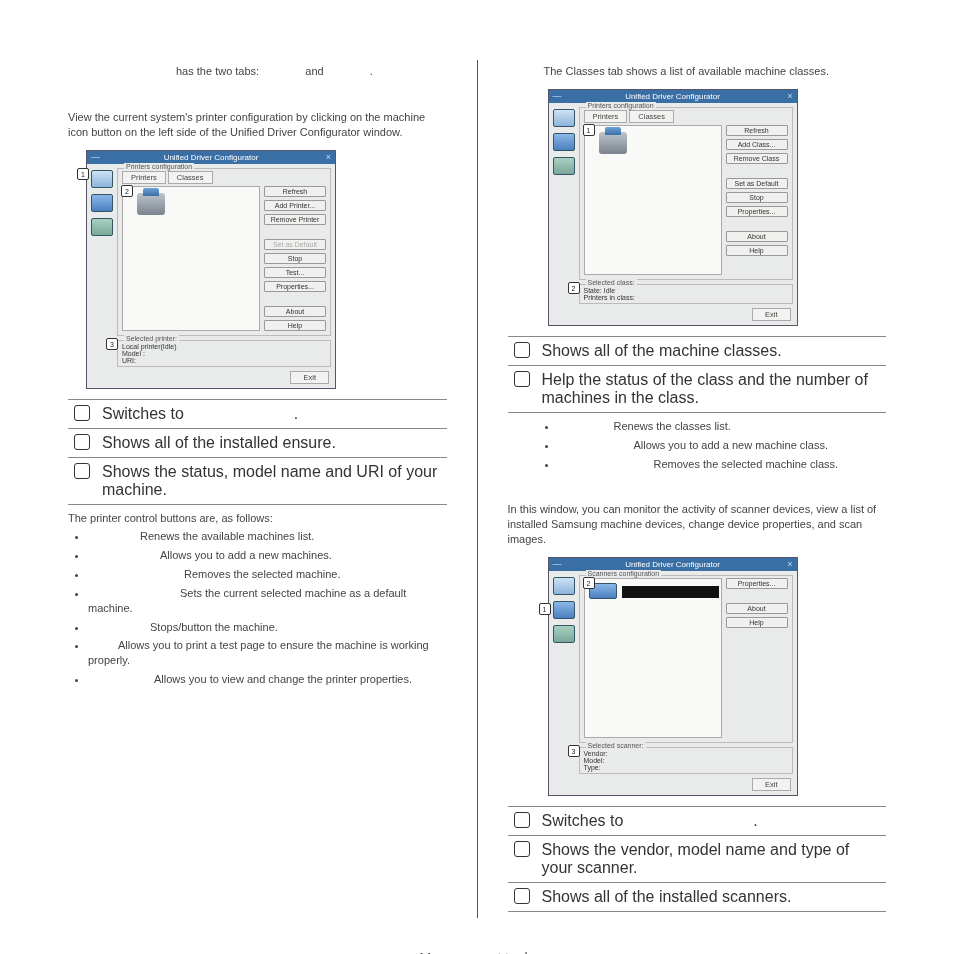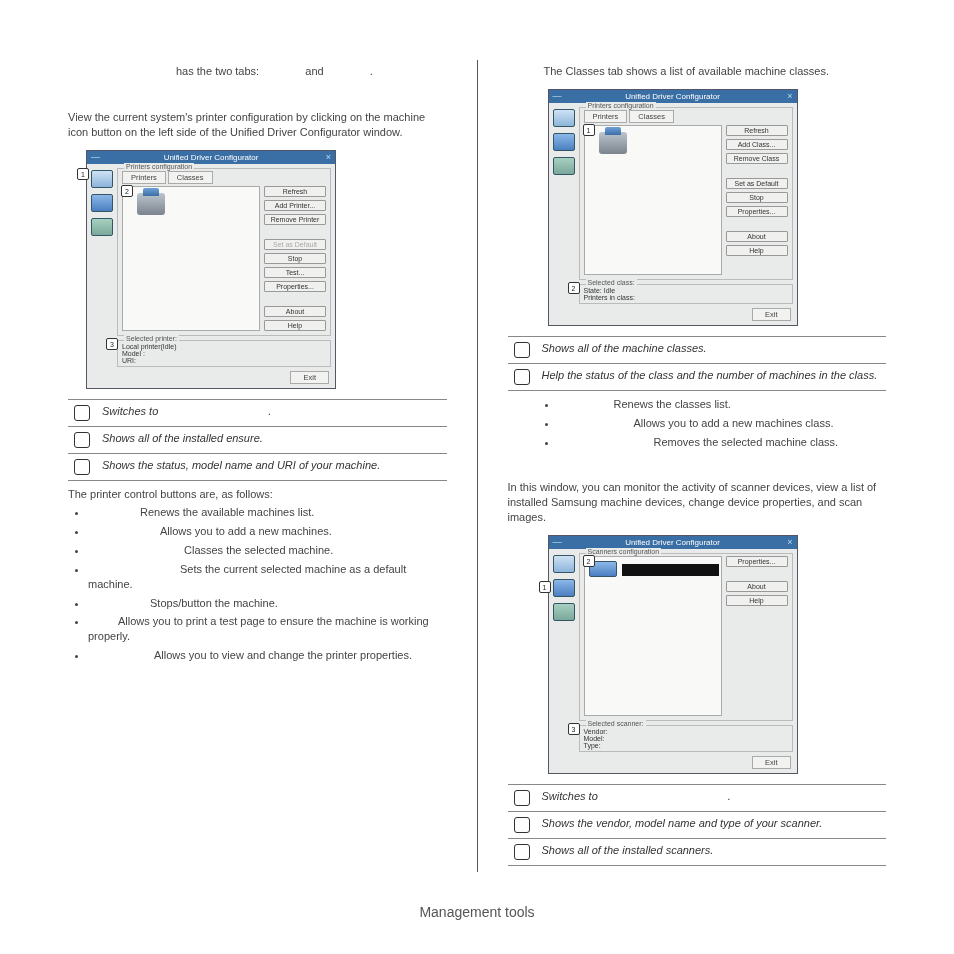--- a/index.html
+++ b/index.html
@@ -198,22 +198,21 @@
     width: 100%;
     border-collapse: collapse;
     margin: 6px 0;
   }
   table.def td {
     border-top: 1px solid #888;
     border-bottom: 1px solid #888;
     padding: 5px 6px;
     vertical-align: top;
     color: #333;
-    font-size: 11px;
-    font-style: italic;
+    font-size: 16px;
   }
   table.def td.num {
     width: 26px;
   }
   .numbox {
     display: block;
     width: 16px; height: 16px;
     border: 1.5px solid #333;
     border-radius: 3px;
   }
@@ -321,21 +320,21 @@
             </td>
           <td>Shows the status, model name and URI of your machine.</td>
           </tr>
     </tbody>
       </table>
 
     <p class="para">The printer control buttons are, as follows:</p>
     <ul class="bullets">
       <li><span style="display:inline-block;width:52px;"></span><span>Renews the available machines list.</span></li>
       <li><span style="display:inline-block;width:72px;"></span><span>Allows you to add a new machines.</span></li>
-      <li><span style="display:inline-block;width:96px;"></span><span>Classes the selected machine.</span></li>
+      <li><span style="display:inline-block;width:96px;"></span><span>Removes the selected machine.</span></li>
       <li><span style="display:inline-block;width:92px;"></span><span>Sets the current selected machine as a default machine.</span></li>
       <li><span style="display:inline-block;width:62px;"></span><span>Stops/button the machine.</span></li>
       <li><span style="display:inline-block;width:30px;"></span><span>Allows you to print a test page to ensure the machine is working properly.</span></li>
       <li><span style="display:inline-block;width:66px;"></span><span>Allows you to view and change the printer properties.</span></li>
     </ul>
   </div>
 
   <div class="divider"></div>
 
   <div class="col">
@@ -403,21 +402,21 @@
       <tr>
             <td class="num">
               <span class="numbox"></span>
             </td>
           <td>Help the status of the class and the number of machines in the class.</td>
           </tr>
     </tbody>
       </table>
     <ul class="bullets" style="margin-left:50px;">
       <li><span style="display:inline-block;width:56px;"></span><span>Renews the classes list.</span></li>
-      <li><span style="display:inline-block;width:76px;"></span><span>Allows you to add a new machines class.</span></li>
+      <li><span style="display:inline-block;width:76px;"></span><span>Allows you to add a new machine class.</span></li>
       <li><span style="display:inline-block;width:96px;"></span><span>Removes the selected machine class.</span></li>
     </ul>
 
     <div class="heading">&nbsp;</div>
     <p class="para">In this window, you can monitor the activity of scanner devices, view a list of installed Samsung machine devices, change device properties, and scan images.</p>
 
     <div class="screenshot" style="position:relative;margin-left:40px;">
       <div class="dialog">
         <div class="titlebar">
           <span class="min">—</span>

